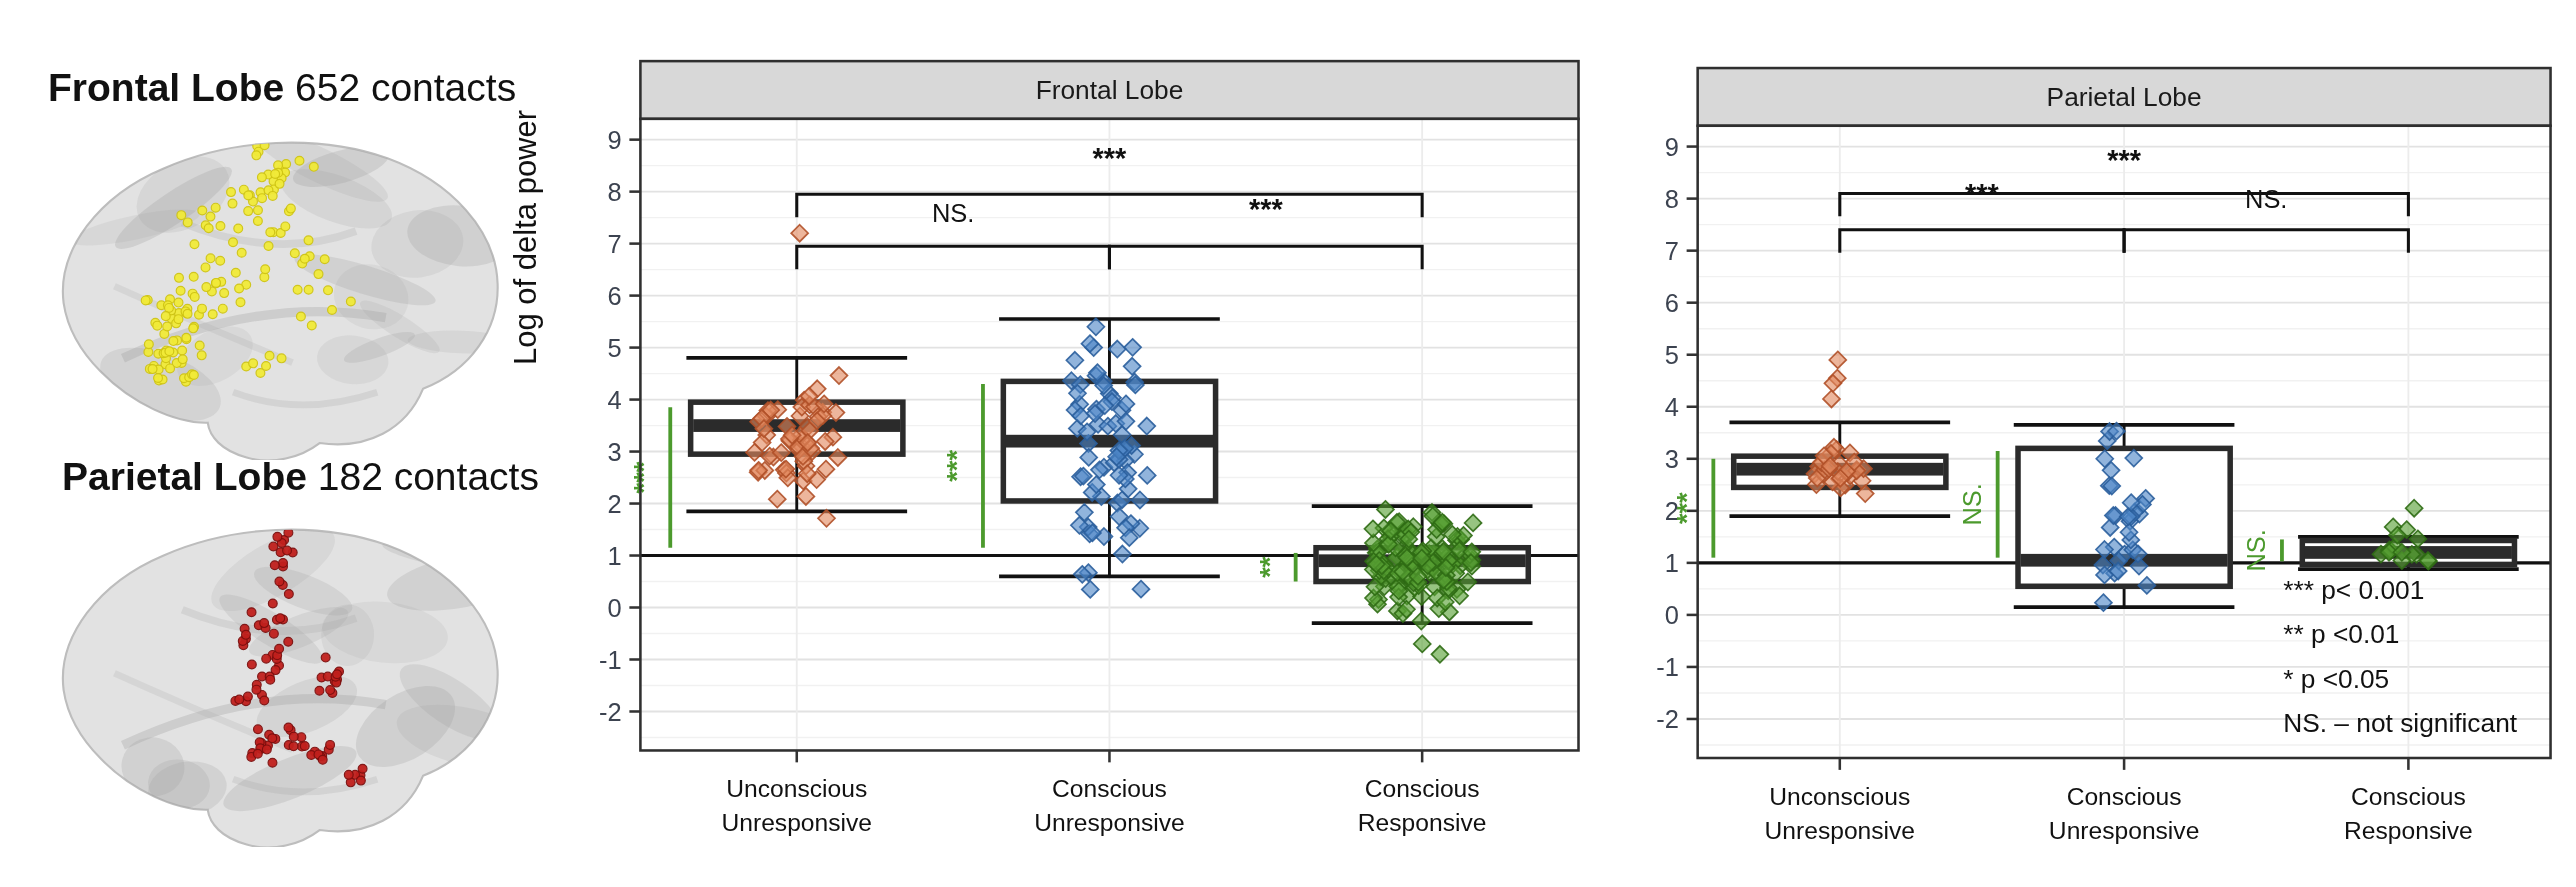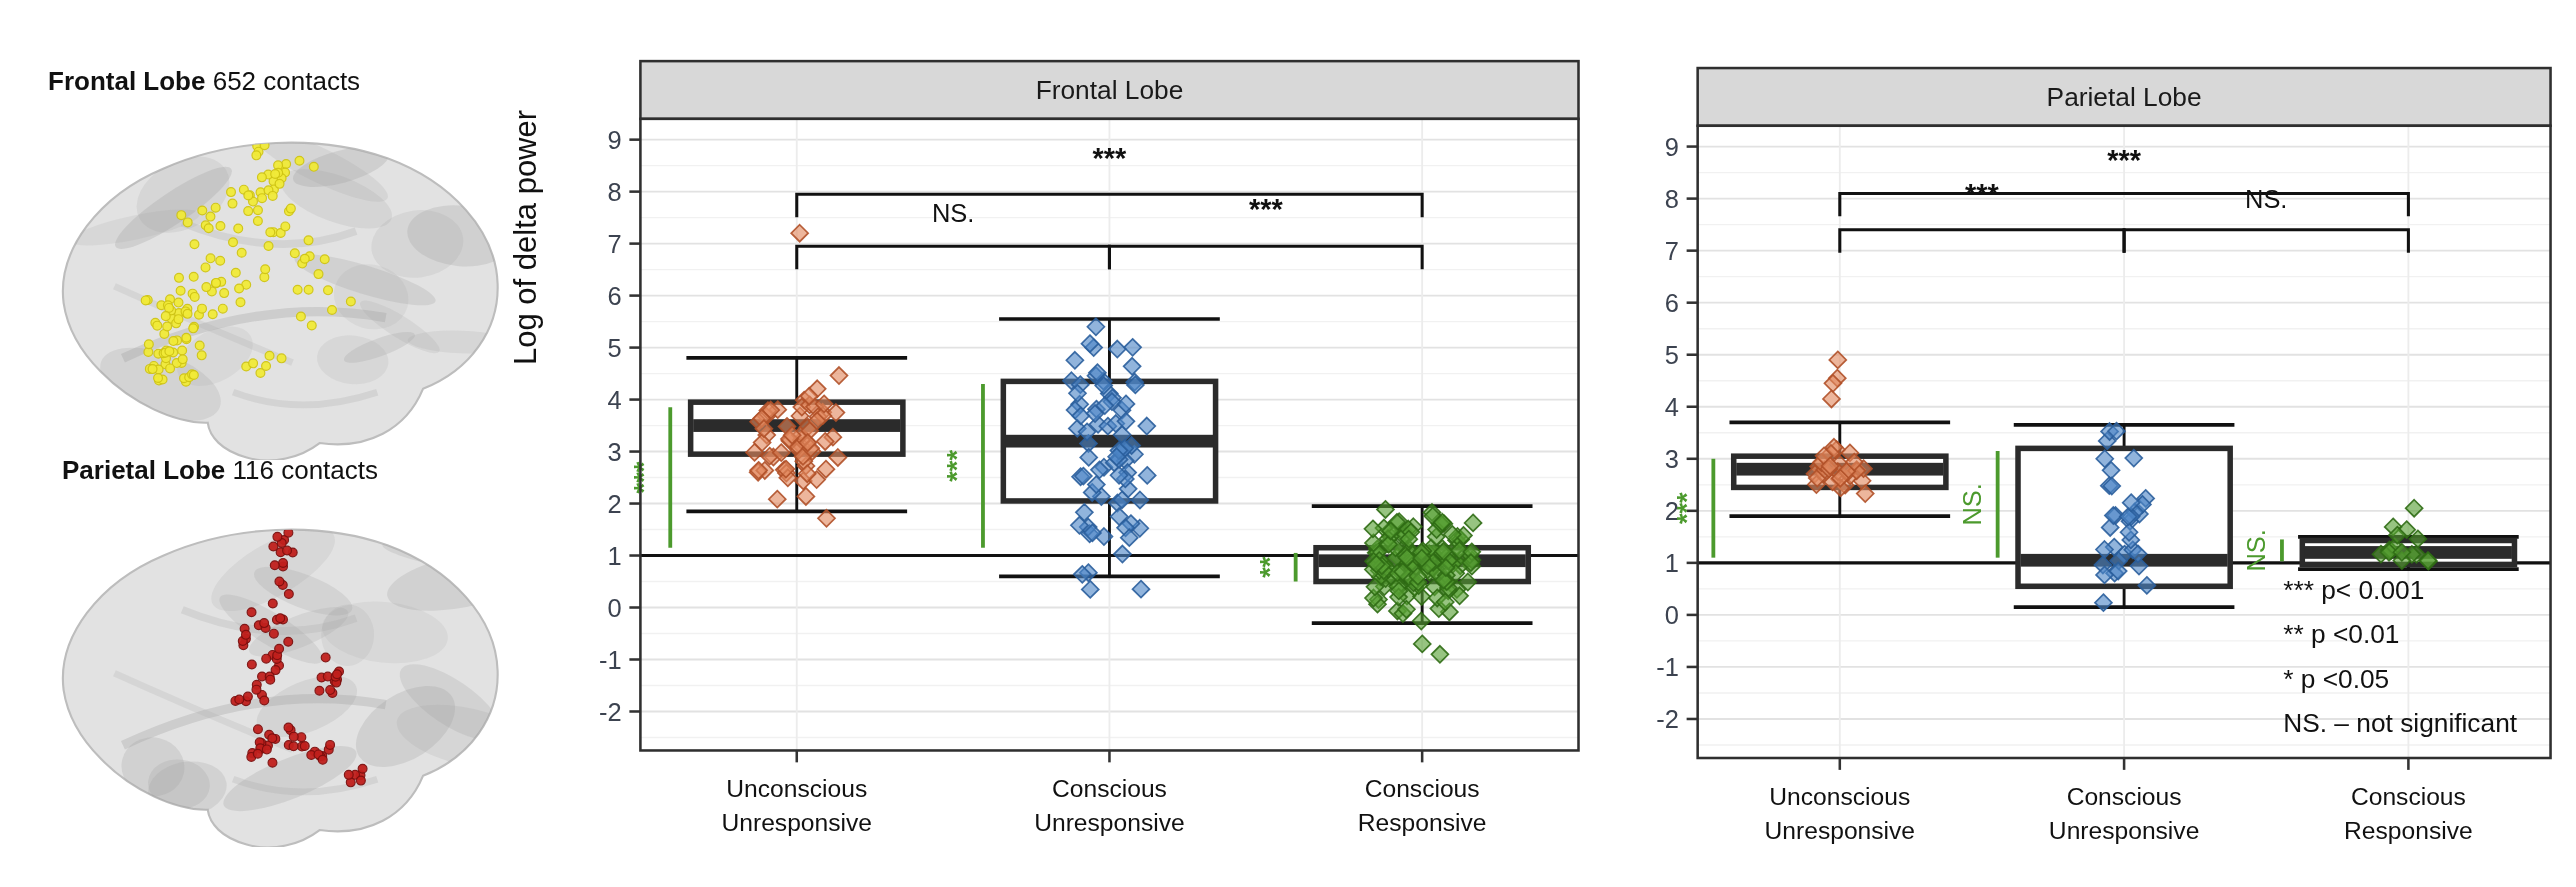--- a/index.html
+++ b/index.html
@@ -1,20 +1,20 @@
 <!DOCTYPE html>
 <html style="font-size:13.6px"><head>
 <meta charset="utf-8">
 <style>
   html,body{margin:0;padding:0;background:#ffffff;}
   #canvas{
     position:relative;width:2576px;height:888px;background:#ffffff;overflow:hidden;
     font-family:"Liberation Sans",sans-serif;
   }
-  .brain-label{position:absolute;font-size:26px;color:#111;white-space:nowrap;letter-spacing:0px;}
+  .brain-label{position:absolute;font-size:39px;color:#111;white-space:nowrap;letter-spacing:0px;}
   .brain-label b{font-weight:700;}
   .brain-svg{position:absolute;}
   .chart-svg{position:absolute;top:0;}
   #y-axis-title{
     position:absolute;left:508px;top:365px;font-size:31px;color:#111;
     transform:rotate(-90deg);transform-origin:left top;white-space:nowrap;
   }
   svg text{font-family:"Liberation Sans",sans-serif;}
 </style>
 </head>
@@ -206,21 +206,21 @@
         <circle cx="265.42132349203206" cy="309.75018615752015" r="5.2" fill="#f1ea38" stroke="#cfc414" stroke-width="1.4" opacity="0.95"></circle>
         <circle cx="273.55053017983647" cy="305.9746595148289" r="5.2" fill="#f1ea38" stroke="#cfc414" stroke-width="1.4" opacity="0.95"></circle>
         <circle cx="292.93023785859754" cy="297.07402985492854" r="5.2" fill="#f1ea38" stroke="#cfc414" stroke-width="1.4" opacity="0.95"></circle>
         <circle cx="282.18990738776046" cy="317.29220298224055" r="5.2" fill="#f1ea38" stroke="#cfc414" stroke-width="1.4" opacity="0.95"></circle>
       </g>
     </svg>
 
   <div class="brain-label" style="left:62px;top:455px;">
     <b>Parietal Lobe</b>
     <span> </span>
-    <span>116 contacts</span>
+    <span>182 contacts</span>
   </div>
   <svg id="brain-parietal" class="brain-svg" style="left:21px;top:491px;" width="526" height="356" viewBox="0 0 620 420">
       <defs>
         <clipPath id="brain-parietal-clip">
           <path d="M50,235 C42,172 92,108 168,76 C250,40 352,36 432,64 C508,92 560,150 562,212 C564,266 530,314 474,336 C454,384 408,408 352,400 C330,417 296,426 266,417 C236,409 222,392 220,376 C182,377 130,353 94,316 C66,288 54,262 50,235 Z"></path>
         </clipPath>
       </defs>
       <path d="M50,235 C42,172 92,108 168,76 C250,40 352,36 432,64 C508,92 560,150 562,212 C564,266 530,314 474,336 C454,384 408,408 352,400 C330,417 296,426 266,417 C236,409 222,392 220,376 C182,377 130,353 94,316 C66,288 54,262 50,235 Z" fill="#e2e2e2" stroke="#bdbdbd" stroke-width="2.5"></path>
       <g clip-path="url(#brain-parietal-clip)">
         <ellipse cx="155.38988068699837" cy="325.36323888227344" rx="37.214796936139464" ry="34.65015152003616" fill="#9e9e9e" opacity="0.24133261607494208" transform="rotate(13 155.38988068699837 325.36323888227344)"></ellipse>

